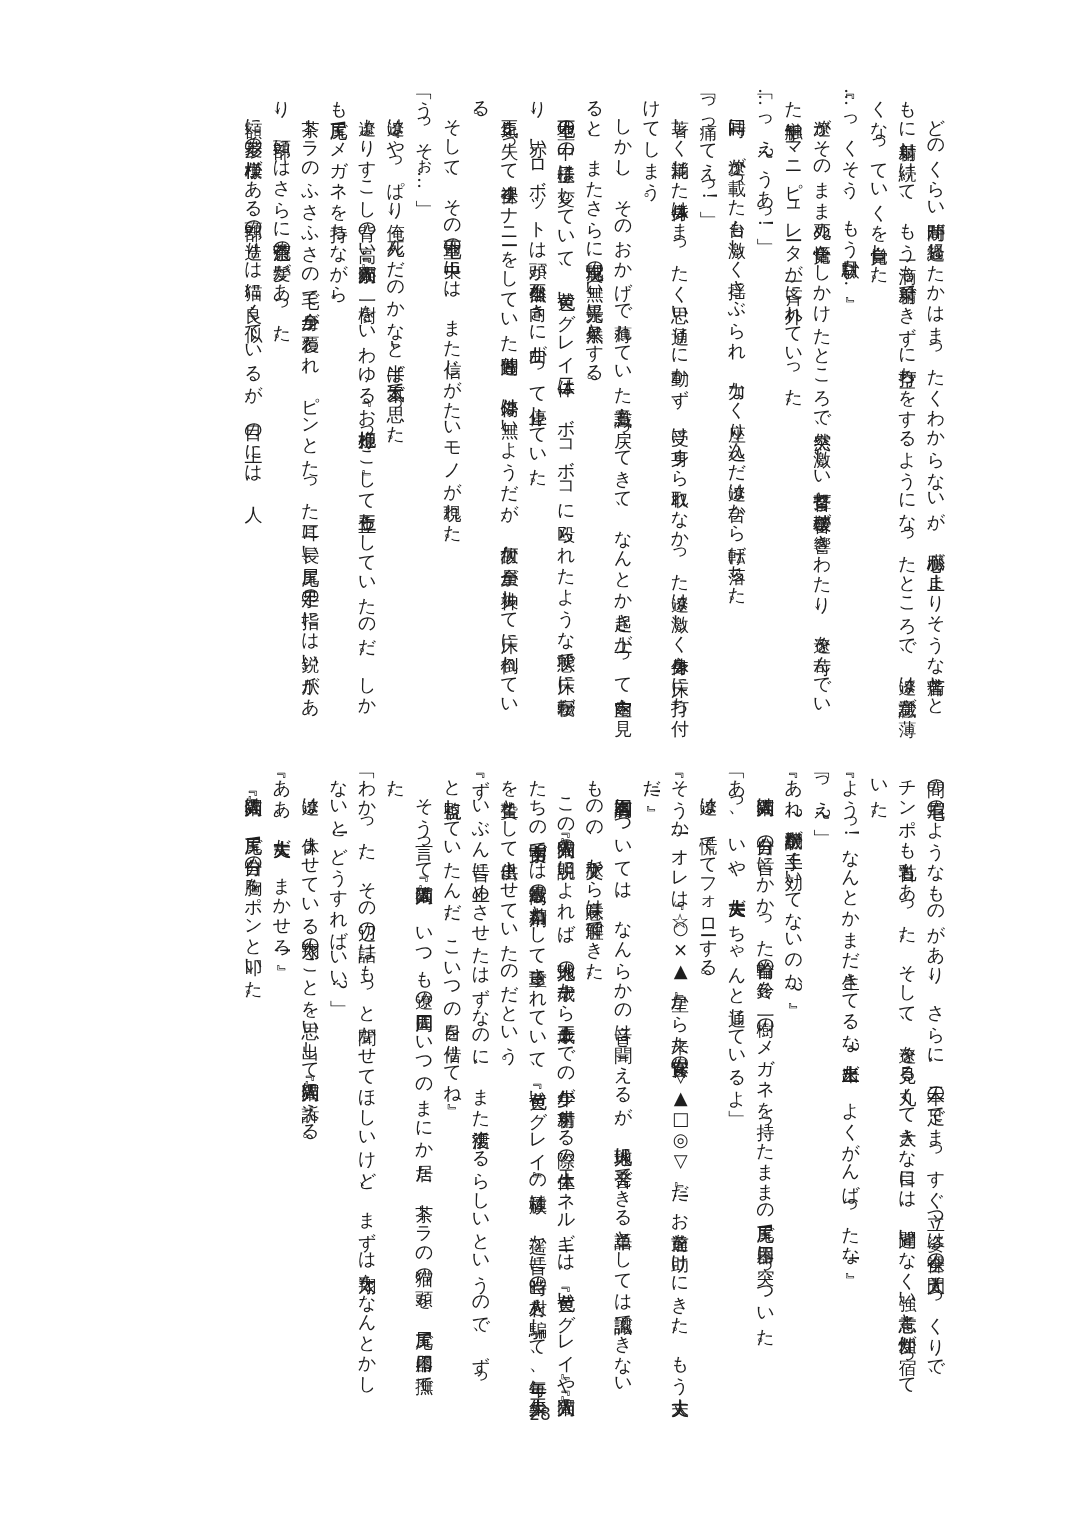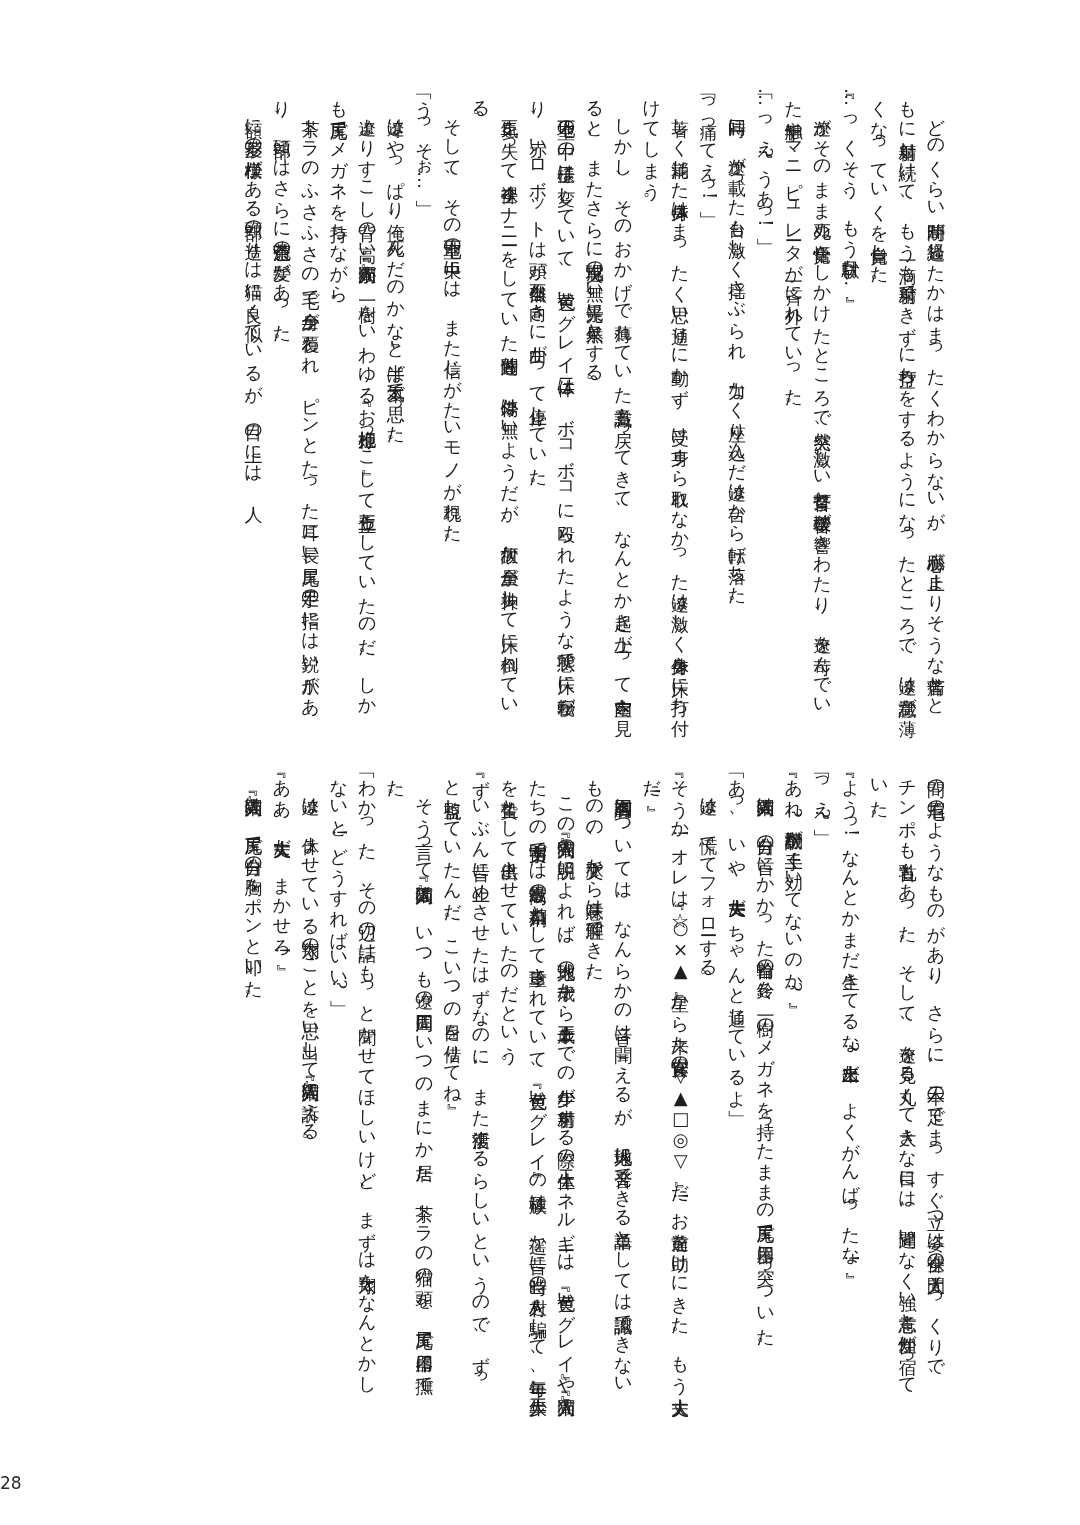--- a/index.html
+++ b/index.html
@@ -34,23 +34,24 @@
   .block-bottom { top: 767px; }
   .text-block p {
     margin: 0;
     padding: 0;
   }
   .text-block p.indent {
     text-indent: 1em;
   }
   .page-number {
     position: absolute;
-    top: 1473px;
+    top: 1404px;
     left: 0;
     width: 100%;
+    text-align: center;
     font-family: "DejaVu Sans", "Liberation Sans", sans-serif;
     font-size: 17px;
     color: #2a2a2a;
   }
 </style>
 </head>
 <body>
 
 <div class="page">
 

